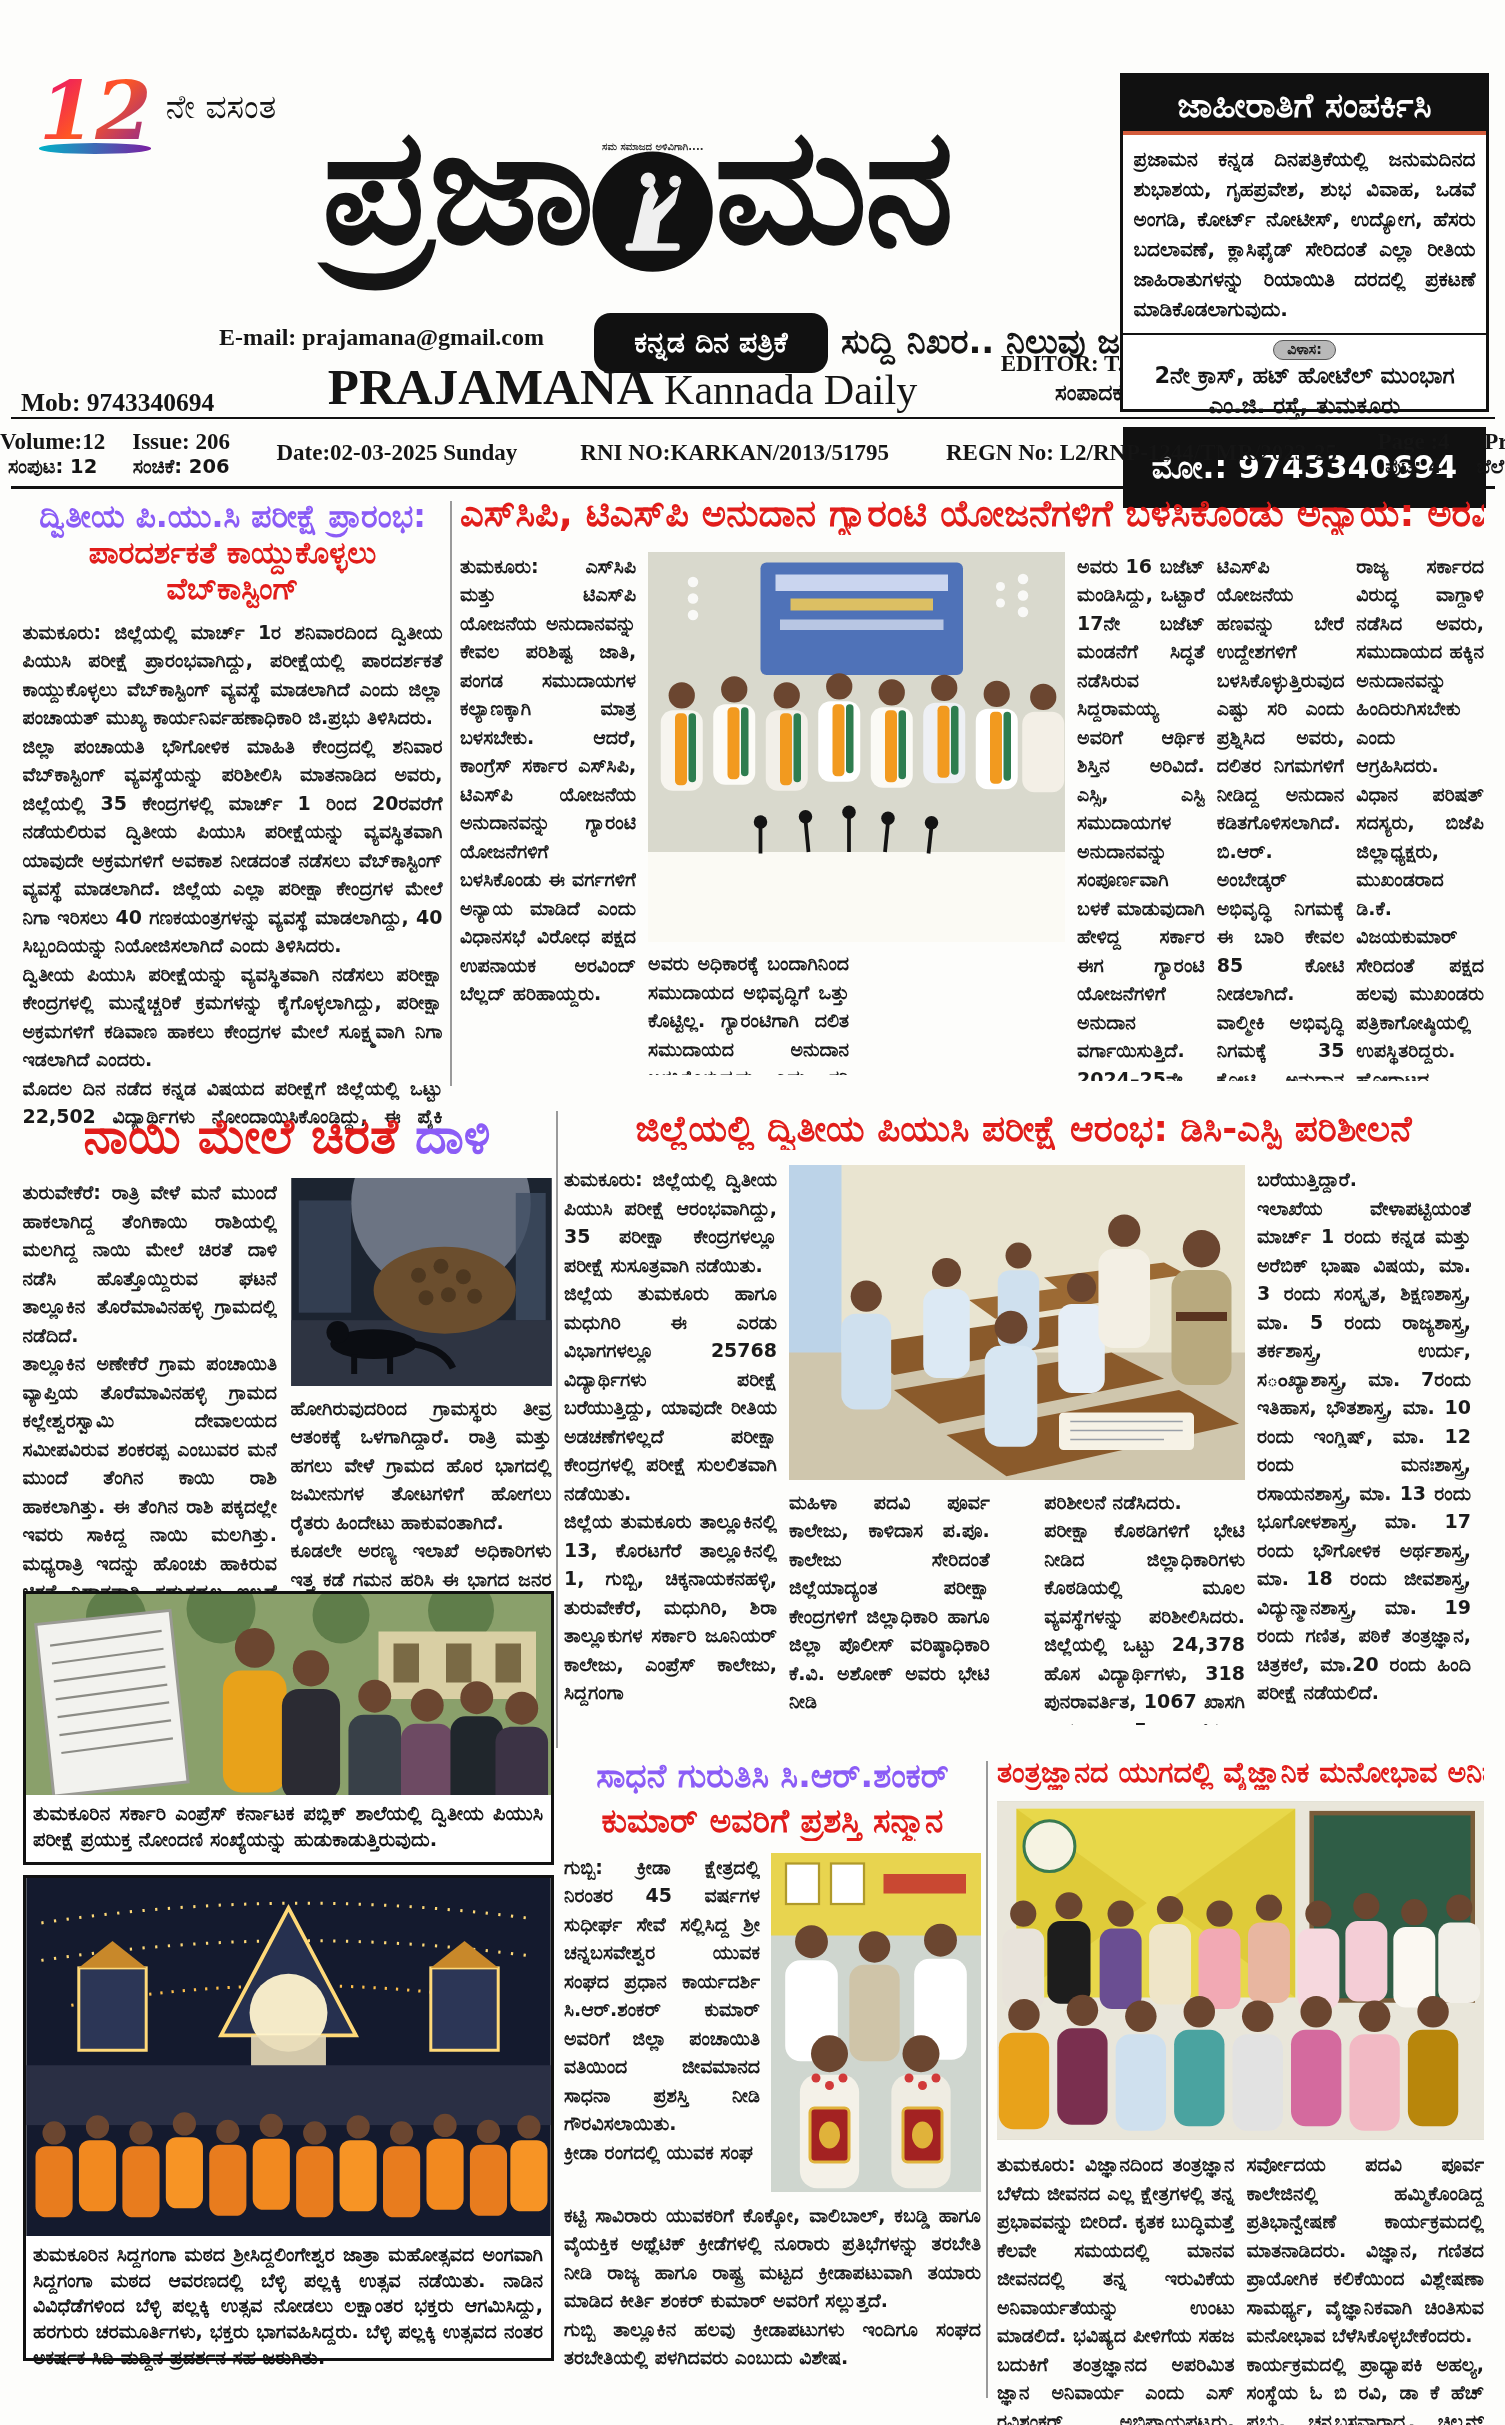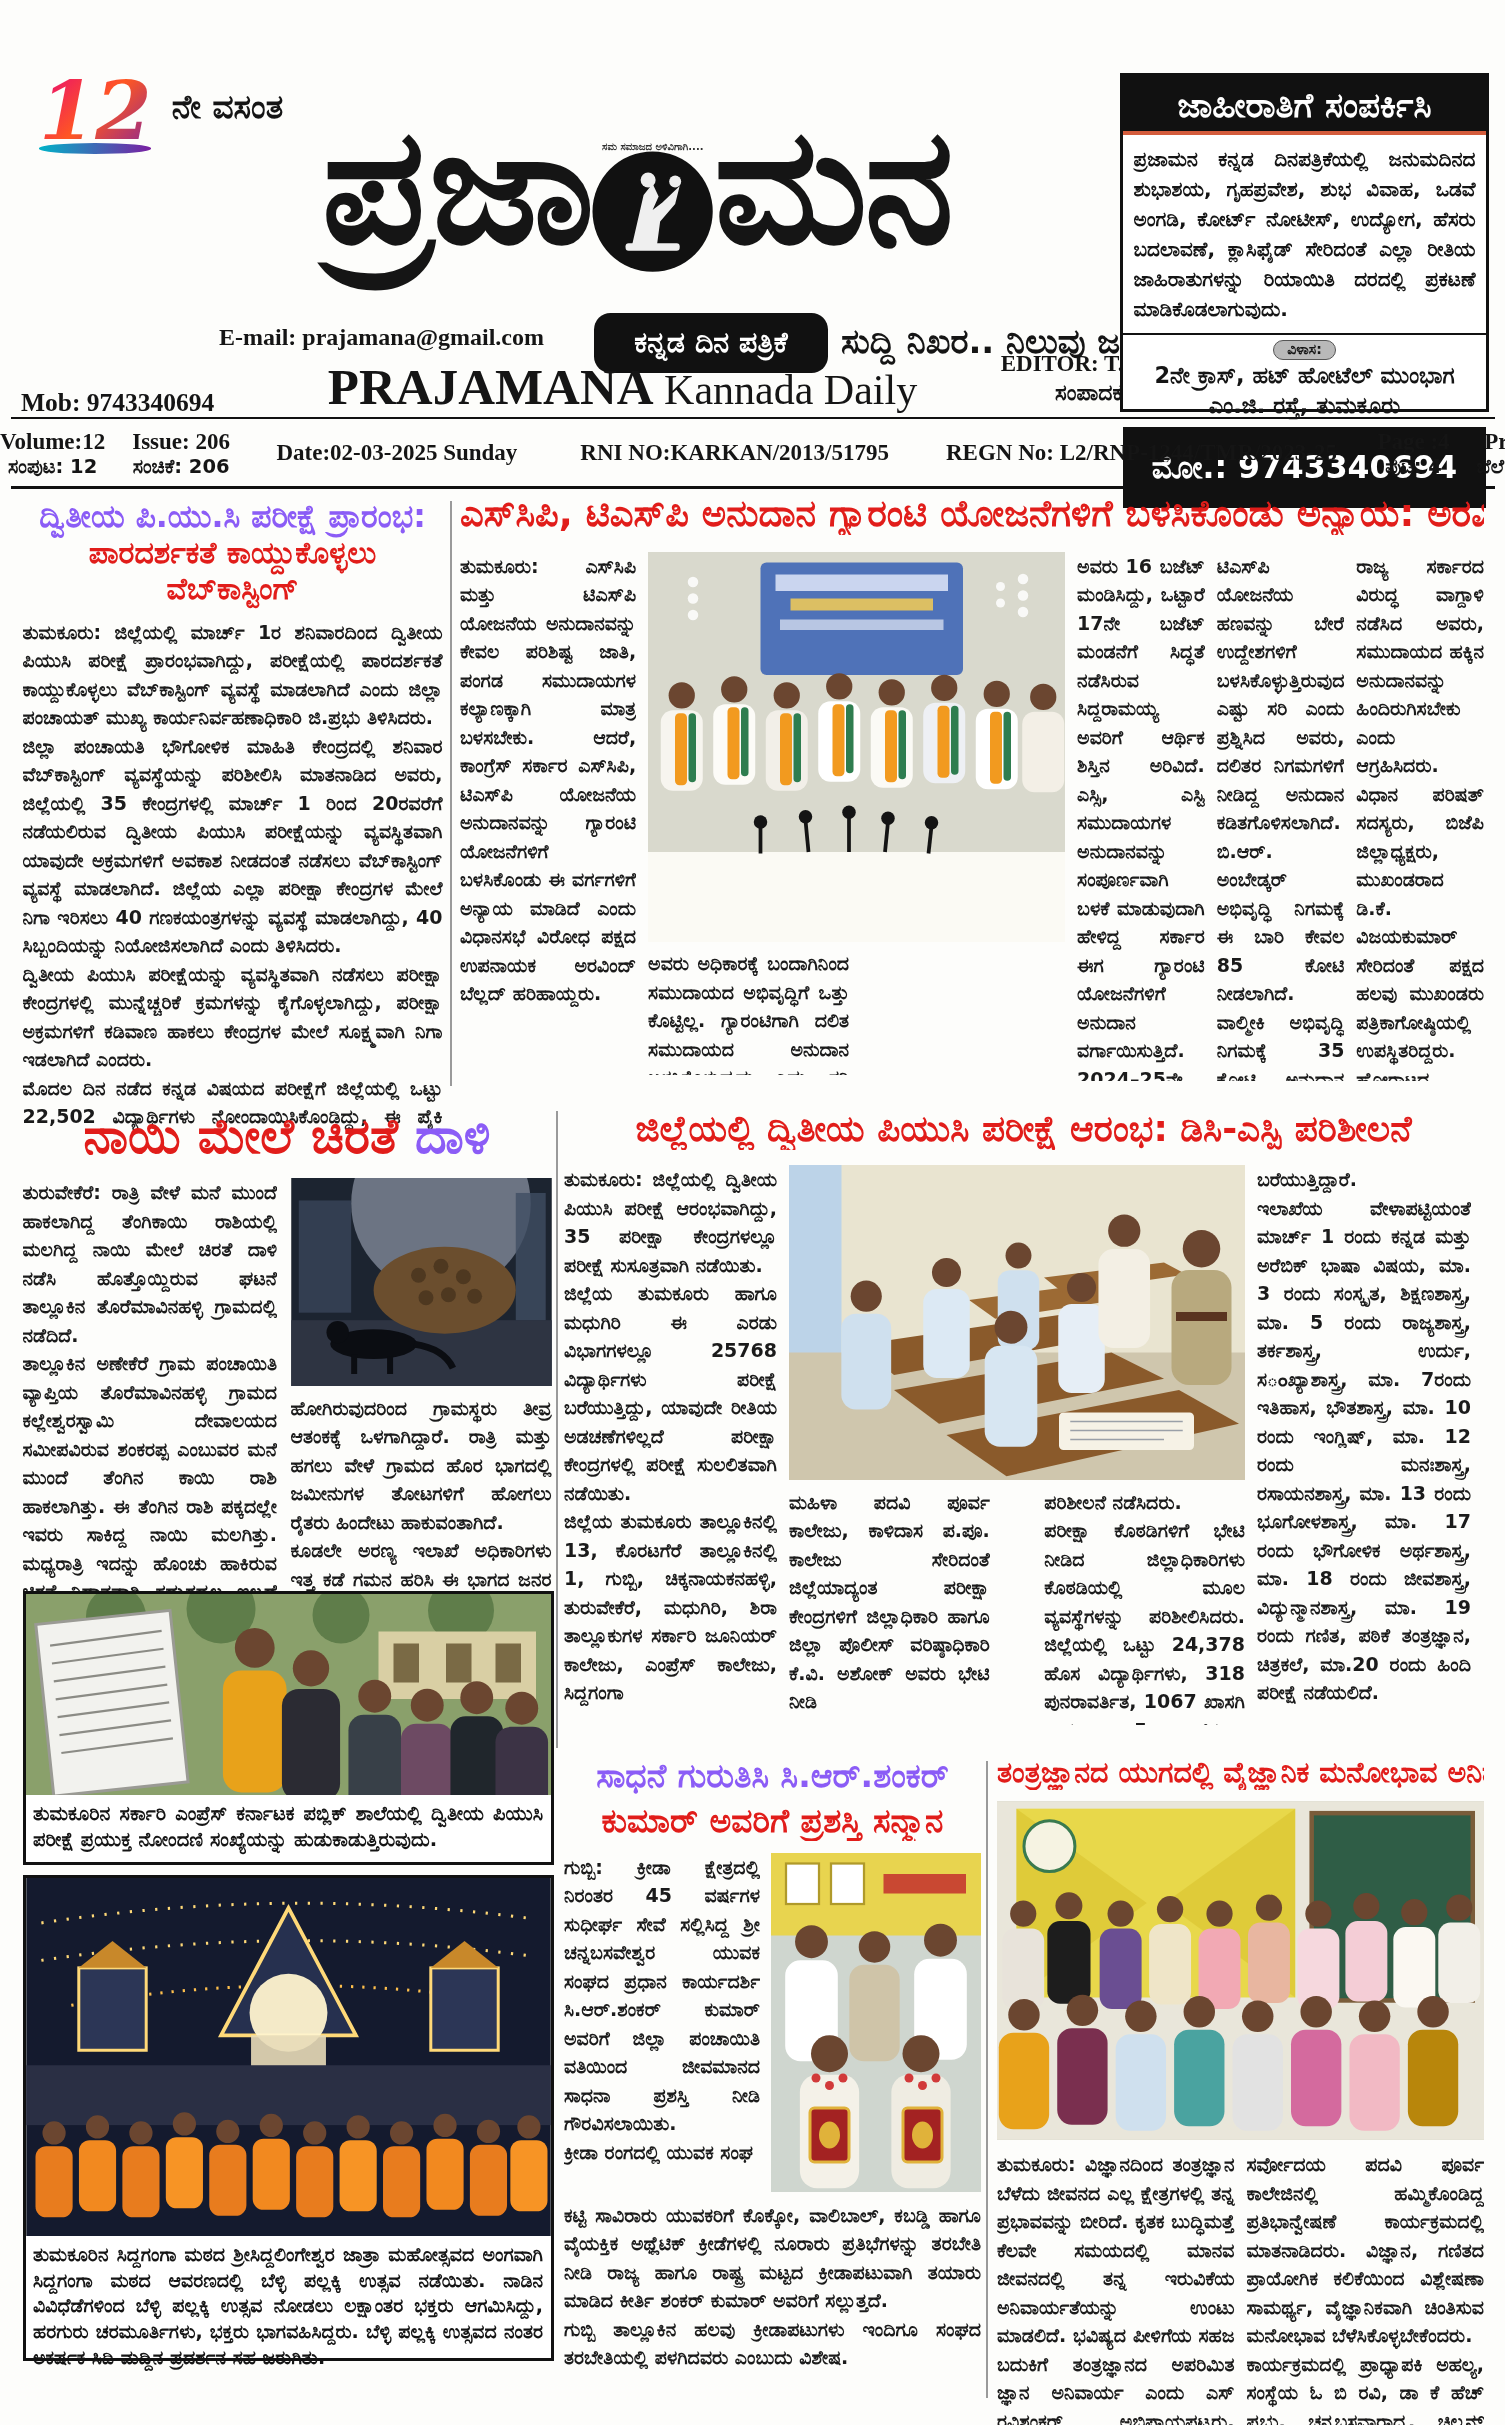--- a/index.html
+++ b/index.html
@@ -9,21 +9,21 @@
   .ink{color:#8b5cf6;}
   .red{color:#e11d1a;}
   .bodytxt{font-size:19px;font-weight:700;line-height:1.5;text-align:justify;white-space:pre-line;color:#1b1b1b;}
   .clip{overflow:hidden;}
   .hrule{position:absolute;background:#111;}
   .vrule{position:absolute;background:#9a9a9a;width:1.5px;}
   
   .anniv{left:39px;top:75px;width:270px;}
   .anniv .num{font:italic 900 81px "DejaVu Serif",serif;background:linear-gradient(135deg,#e6007e,#ff5722,#7b1fa2);-webkit-background-clip:text;background-clip:text;color:transparent;line-height:.9;}
   .anniv .swoosh{display:block;width:112px;height:10.5px;border-radius:50%;background:linear-gradient(90deg,#00b3c8,#7b1fa2);margin-top:-4.5px;}
-  .anniv .txt{font-size:33px;font-weight:700;vertical-align:21px;margin-left:20px;}
+  .anniv .txt{font-size:33px;font-weight:400;vertical-align:21px;margin-left:14px;}
   .masthead{left:172px;top:96px;width:929px;text-align:center;white-space:nowrap;}
   .masthead .word{font-size:161px;font-weight:900;letter-spacing:-3px;line-height:1.05;display:inline-block;vertical-align:middle;}
   .emblem{display:inline-block;vertical-align:middle;width:135px;margin:0 -6px;text-align:center;}
   .emblem .motto{font-size:10px;font-weight:700;color:#333;display:block;margin-bottom:-3px;margin-top:45px;}
   .email{left:219px;top:324px;font:700 24px "Liberation Serif",serif;}
   .pill{left:594px;top:313px;width:234px;height:60px;background:#111;color:#fff;border-radius:16.5px;
         font-size:28.5px;font-weight:800;display:flex;align-items:center;justify-content:center;}
   .slogan{left:841px;top:321px;font-size:34px;font-weight:900;}
   .mob{left:21px;top:388px;font:800 25.5px "Liberation Serif",serif;}
   .prajamana-en{left:300px;top:358px;width:645px;text-align:center;font-family:"Liberation Serif",serif;white-space:nowrap;}

